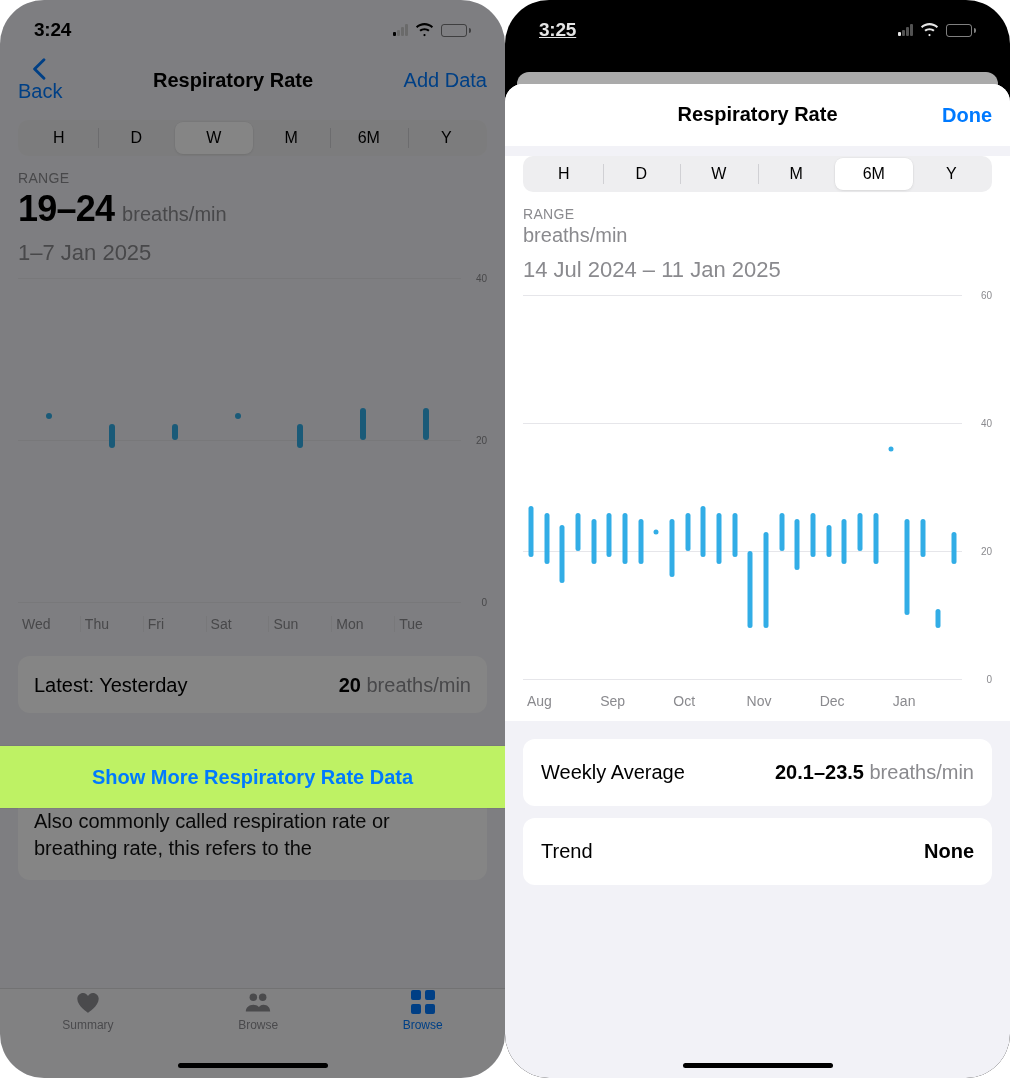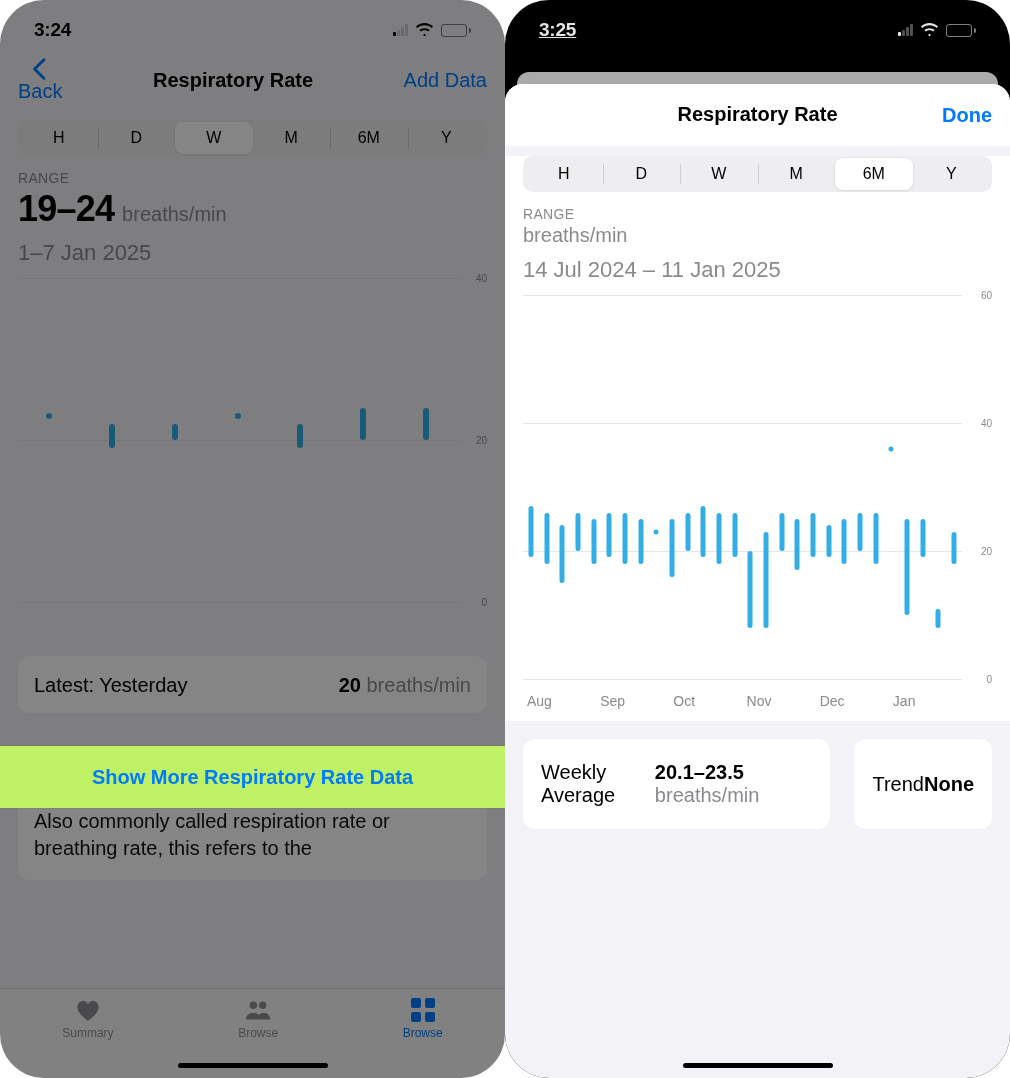--- a/index.html
+++ b/index.html
@@ -65,38 +65,38 @@
   .latest-card .unit { color: #8a8a8e; }
 
   
   .show-more-strip { position: absolute; top: 746px; left: 0; right: 0; height: 62px; background: #bef264; display: flex; align-items: center; justify-content: center; color: #007aff; font-size: 20px; font-weight: 600; z-index: 20; box-shadow: 0 -1px 0 rgba(0,0,0,.05), 0 1px 0 rgba(0,0,0,.05);}
 
   
   .about-title { margin: 32px 18px 0; font-size: 26px; font-weight: 700; letter-spacing: -.3px;}
   .about-card { margin: 14px 18px 0; background: #fff; border-radius: 12px; padding: 18px 16px; font-size: 20px; line-height: 1.35; color: #111; }
 
   
-  .tab-bar { position: absolute; bottom: 0; left: 0; right: 0; height: 90px; background: rgba(248,248,250,.94); backdrop-filter: blur(6px); border-top: 1px solid rgba(0,0,0,.12); display: flex; justify-content: space-around; align-items: flex-start; padding-top: 8px; z-index: 15;}
+  .tab-bar { position: absolute; bottom: 0; left: 0; right: 0; height: 90px; background: rgba(248,248,250,.94); backdrop-filter: blur(6px); border-top: 1px solid rgba(0,0,0,.12); display: flex; justify-content: space-around; align-items: flex-start; z-index: 15;}
   .tab-item { display: flex; flex-direction: column; align-items: center; gap: 3px; color: #8e8e93; font-size: 12px; }
   .tab-item.active { color: #007aff; }
   .tab-item svg { width: 30px; height: 26px; }
   .home-indicator { position: absolute; bottom: 10px; left: 50%; transform: translateX(-50%); width: 150px; height: 5px; background: #000; border-radius: 3px; z-index: 30;}
   .phone-right .home-indicator { background: #000; }
 
   
   .dim-overlay { position: absolute; inset: 0; background: rgba(0,0,0,.48); z-index: 18; pointer-events: none;}
 
   
   .sheet-back { position: absolute; top: 72px; left: 12px; right: 12px; height: 20px; background: #aaa; border-radius: 12px 12px 0 0; z-index: 1;}
   .sheet { position: absolute; top: 84px; left: 0; right: 0; bottom: 0; background: #f2f2f7; border-radius: 18px 18px 0 0; z-index: 2; overflow: hidden;}
   .sheet-nav { display: flex; justify-content: center; align-items: center; position: relative; height: 62px; background: #fff; border-bottom: .5px solid rgba(0,0,0,.0);}
   .sheet-nav-title { font-size: 20px; font-weight: 600; }
   .sheet-done { position: absolute; right: 18px; top: 50%; transform: translateY(-50%); color: #007aff; font-size: 20px; font-weight: 600; }
   .sheet .segmented { margin-top: 10px; }
-  .stats-list { margin: 18px 18px 0; display: flex; flex-direction: row; gap: 24px;}
+  .stats-list { margin: 18px 18px 0; display: flex; flex-direction: column; gap: 12px;}
   .stat-row { background: #fff; border-radius: 12px; padding: 22px 18px; display: flex; justify-content: space-between; align-items: center; font-size: 20px; }
   .stat-row .unit { color: #8a8a8e; }
   .stat-row .val-strong { font-weight: 600; }
   .right-x-axis .x-tick { text-align: left; border-left: none;}
 </style>
 </head>
 <body>
 
 <div class="container">
 
@@ -159,20 +159,29 @@
         <div class="grid-line" style="top: 330px;"></div>
         <div class="y-axis-label" style="top: 330px;">0</div>
         <div class="plot-area">
           <div class="range-dot" style="left: 7.14286%; top: 137.7px;"></div>
           <div class="range-bar" style="left: 21.4286%; top: 145.8px; height: 24.3px;"></div>
           <div class="range-bar" style="left: 35.7143%; top: 145.8px; height: 16.2px;"></div>
           <div class="range-dot" style="left: 50%; top: 137.7px;"></div>
           <div class="range-bar" style="left: 64.2857%; top: 145.8px; height: 24.3px;"></div>
           <div class="range-bar" style="left: 78.5714%; top: 129.6px; height: 32.4px;"></div>
           <div class="range-bar" style="left: 92.8571%; top: 129.6px; height: 32.4px;"></div>
+        </div>
+        <div class="x-axis">
+          <div class="x-tick">Wed</div>
+          <div class="x-tick">Thu</div>
+          <div class="x-tick">Fri</div>
+          <div class="x-tick">Sat</div>
+          <div class="x-tick">Sun</div>
+          <div class="x-tick">Mon</div>
+          <div class="x-tick">Tue</div>
         </div>
       </div>
 
     <div class="latest-card">
       <span>Latest: Yesterday</span>
       <span>
         <b>20</b>
         <span class="unit">breaths/min</span>
       </span>
     </div>

